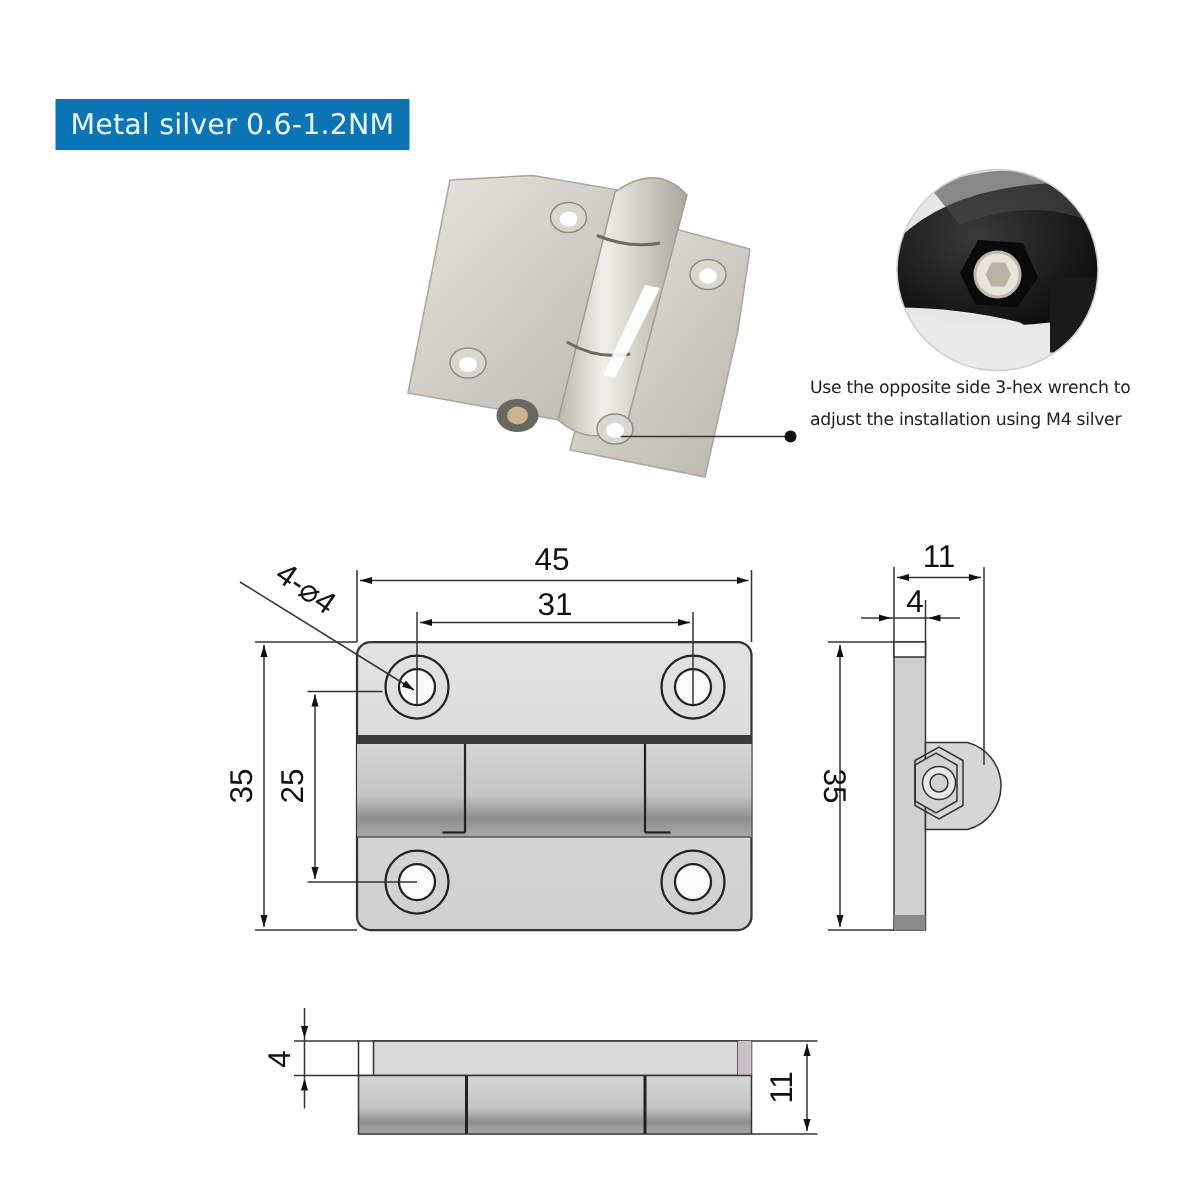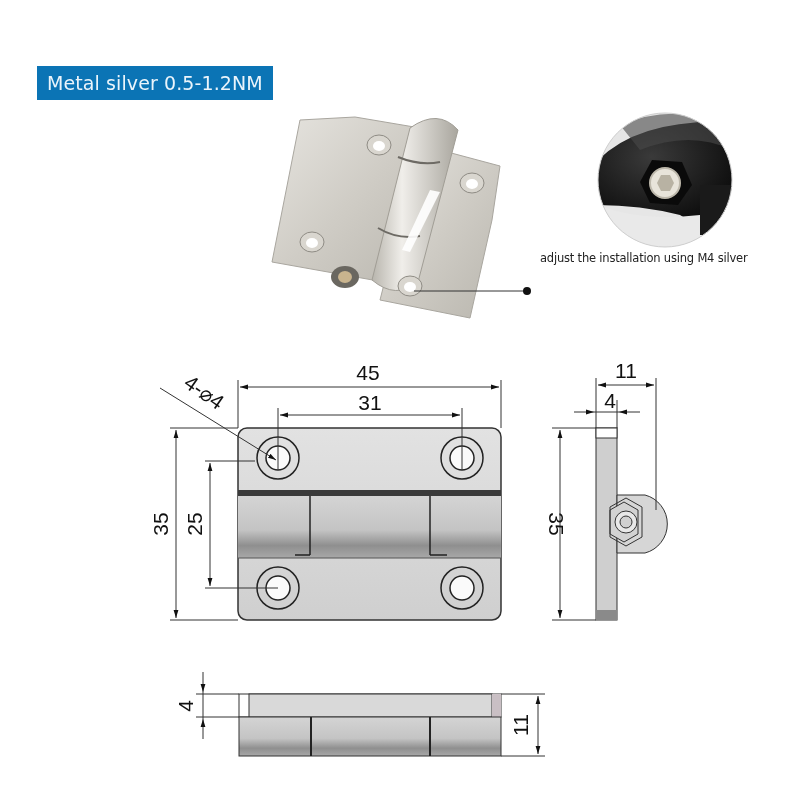--- a/index.html
+++ b/index.html
@@ -13,23 +13,24 @@
       position: absolute; left: 540px; top: 248px; width: 260px;
       font-family: "DejaVu Sans", sans-serif; font-size: 11.5px; line-height: 21px; color: #222;
       letter-spacing: -0.2px;
     }
     svg { position: absolute; left: 0; top: 0; }
     .dimtext { font-family: "Liberation Sans", sans-serif; font-size: 21px; fill: #111; }
   </style>
 </head>
 <body>
 
-<div class="badge">Metal silver 0.5-1.2NM</div>
+<div class="badge">Metal silver 0.6-1.2NM</div>
 
 <div class="caption">
+  <div>Use the opposite side 3-hex wrench to</div>
   <div>adjust the installation using M4 silver</div>
 </div>
 
 <svg width="800" height="800" viewBox="0 0 800 800">
   <defs>
     <linearGradient id="metal" x1="0" y1="0" x2="1" y2="1">
       <stop offset="0" stop-color="#e6e4df"></stop>
       <stop offset="0.5" stop-color="#cfccc5"></stop>
       <stop offset="1" stop-color="#b9b6ae"></stop>
     </linearGradient>

